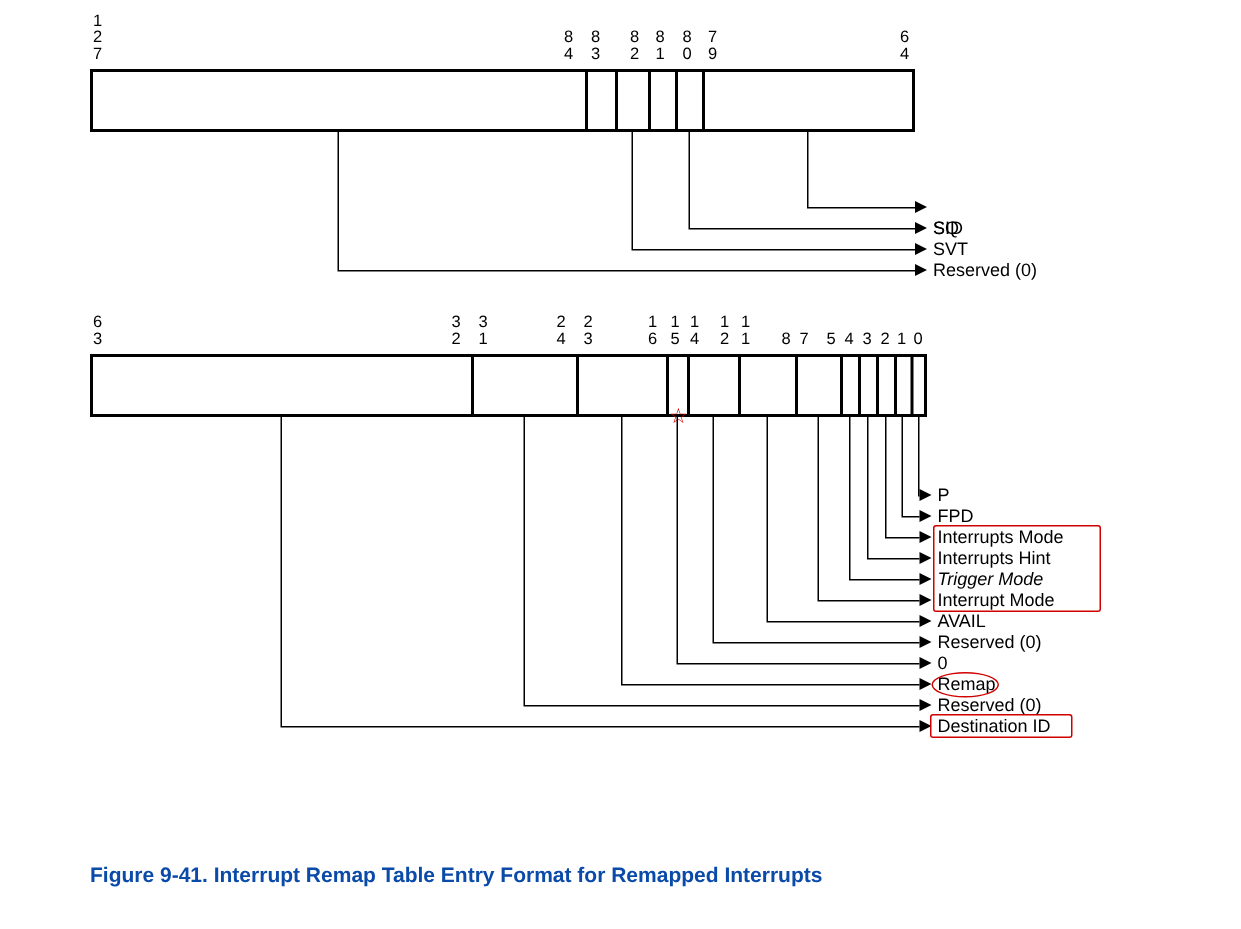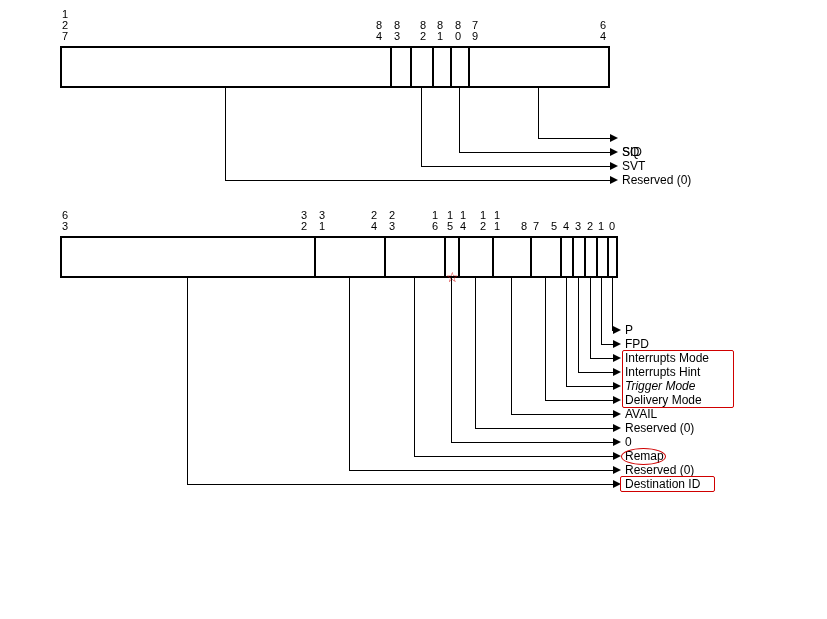--- a/index.html
+++ b/index.html
@@ -191,21 +191,21 @@
 <div class="field-label" style="left:625px; top:365px;">Interrupts Hint</div>
 
 <div class="tline" style="left:566px; top:278px; width:1px; height:108px;"></div>
 <div class="tline" style="left:566px; top:386px; width:47px; height:1px;"></div>
 <div class="arrow" style="left:613px; top:382px;"></div>
 <div class="field-label" style="left:625px; top:379px;font-style:italic;">Trigger Mode</div>
 
 <div class="tline" style="left:545px; top:278px; width:1px; height:122px;"></div>
 <div class="tline" style="left:545px; top:400px; width:68px; height:1px;"></div>
 <div class="arrow" style="left:613px; top:396px;"></div>
-<div class="field-label" style="left:625px; top:393px;">Delivery Mode</div>
+<div class="field-label" style="left:625px; top:393px;">Interrupt Mode</div>
 
 <div class="tline" style="left:511px; top:278px; width:1px; height:136px;"></div>
 <div class="tline" style="left:511px; top:414px; width:102px; height:1px;"></div>
 <div class="arrow" style="left:613px; top:410px;"></div>
 <div class="field-label" style="left:625px; top:407px;">AVAIL</div>
 
 <div class="tline" style="left:475px; top:278px; width:1px; height:150px;"></div>
 <div class="tline" style="left:475px; top:428px; width:138px; height:1px;"></div>
 <div class="arrow" style="left:613px; top:424px;"></div>
 <div class="field-label" style="left:625px; top:421px;">Reserved (0)</div>
@@ -227,14 +227,15 @@
 
 <div class="tline" style="left:187px; top:278px; width:1px; height:206px;"></div>
 <div class="tline" style="left:187px; top:484px; width:426px; height:1px;"></div>
 <div class="arrow" style="left:613px; top:480px;"></div>
 <div class="field-label" style="left:625px; top:477px;">Destination ID</div>
 
 <div class="redbox" style="left:622px; top:350px; width:112px; height:58px;"></div>
 <div class="redcircle" style="left:621px; top:448px; width:45px; height:17px;"></div>
 <div class="redbox" style="left:620px; top:476px; width:95px; height:16px;"></div>
 
+<div class="caption" style="left:60px; top:575px;">Figure 9-41.  Interrupt Remap Table Entry Format for Remapped Interrupts</div>
 
 </div>
 
 </body></html>

